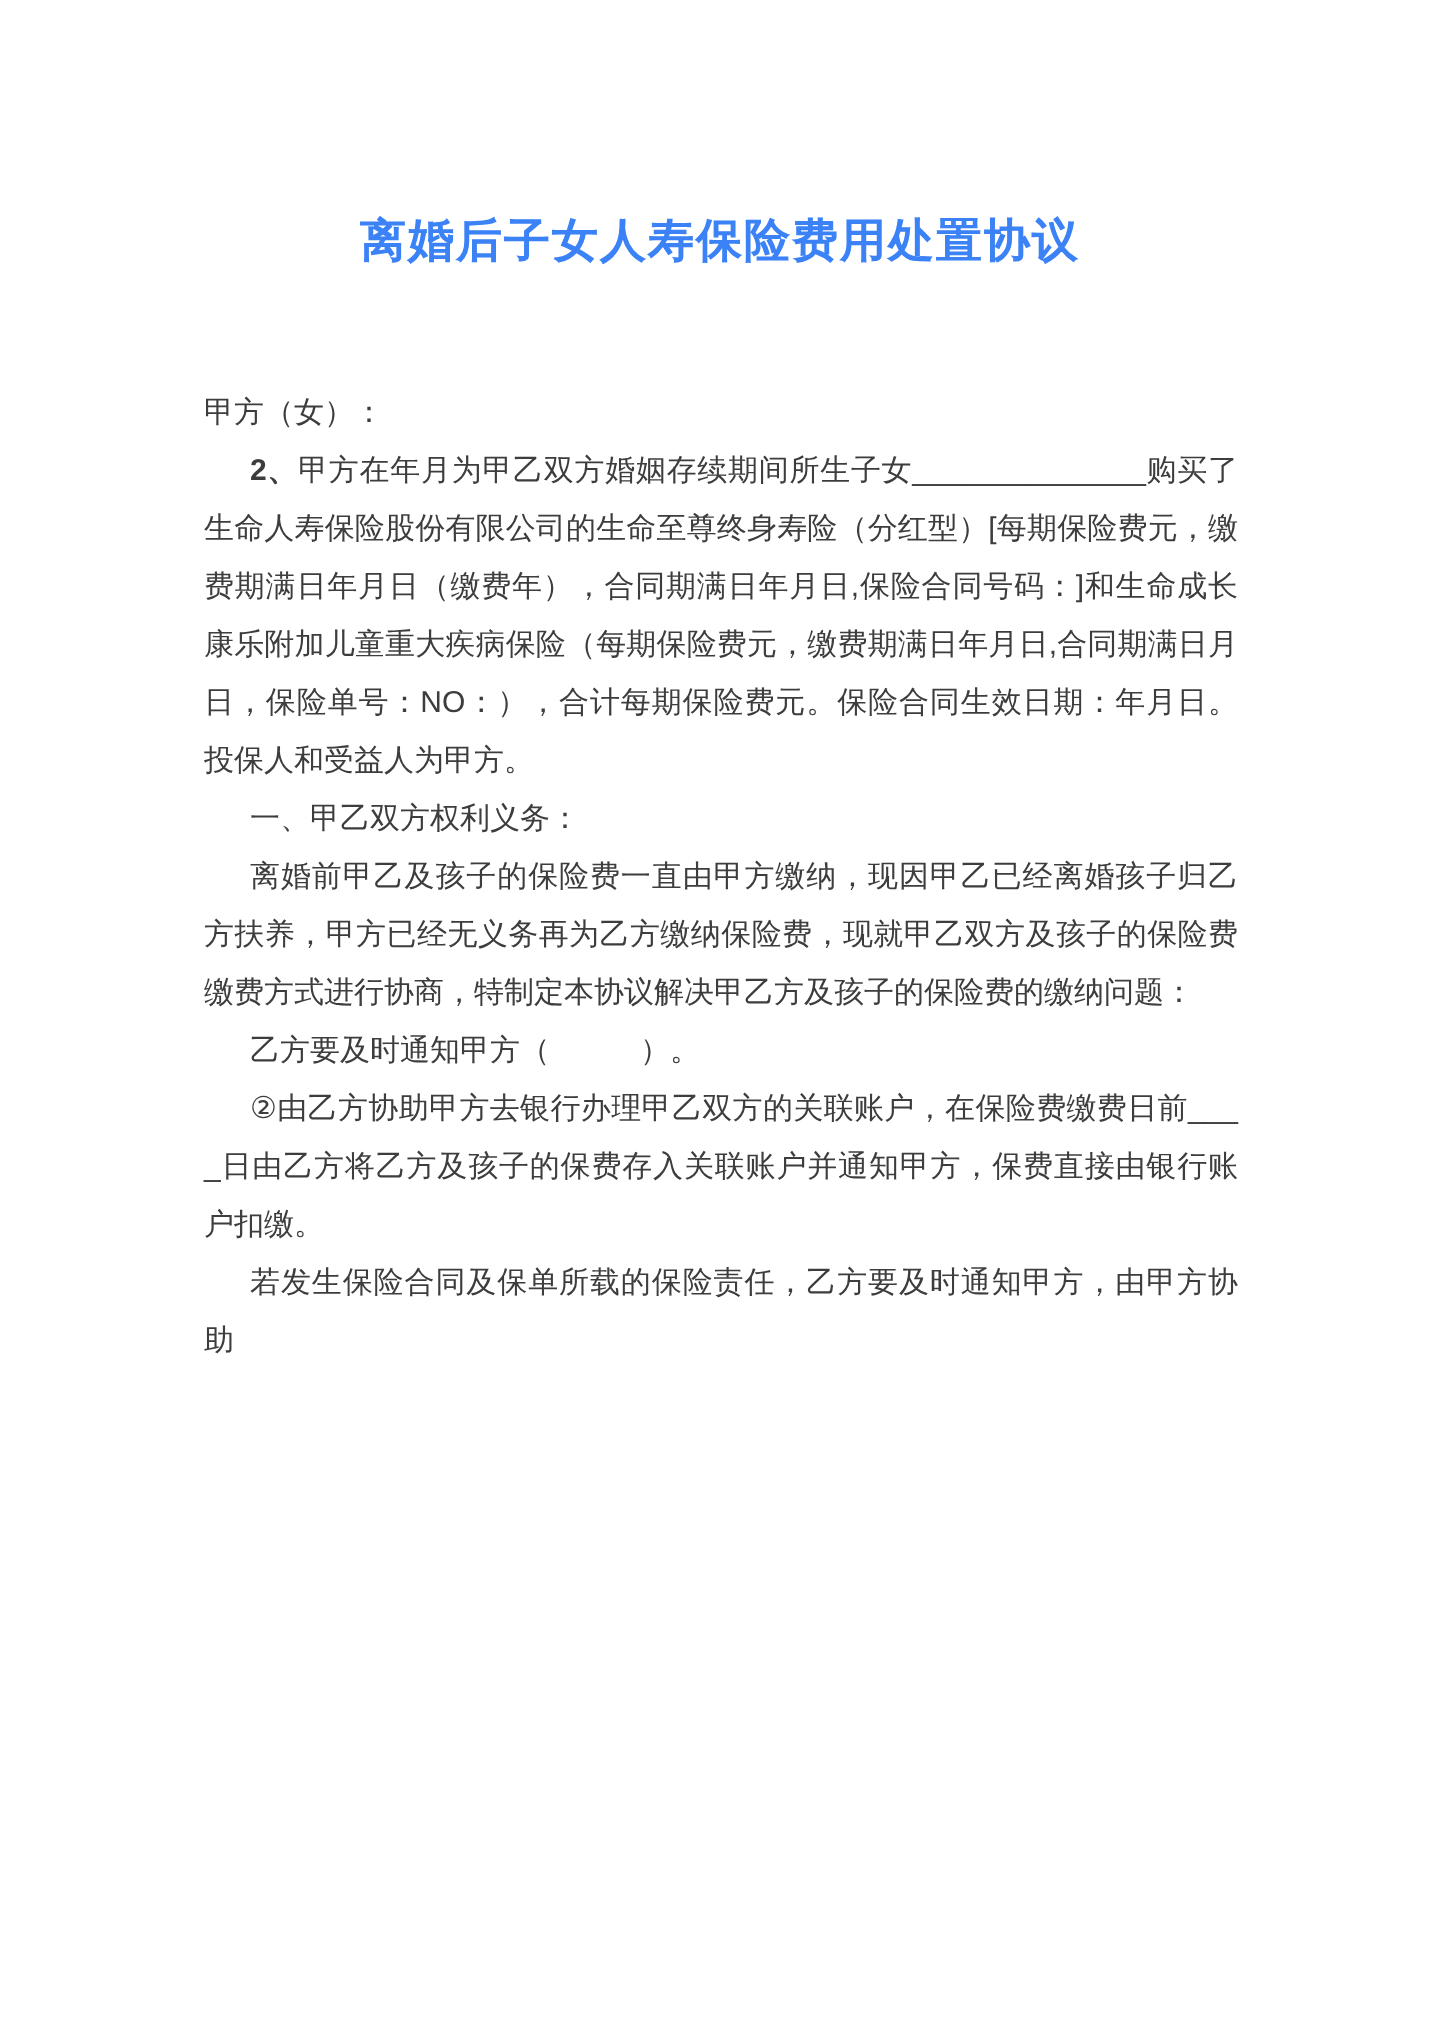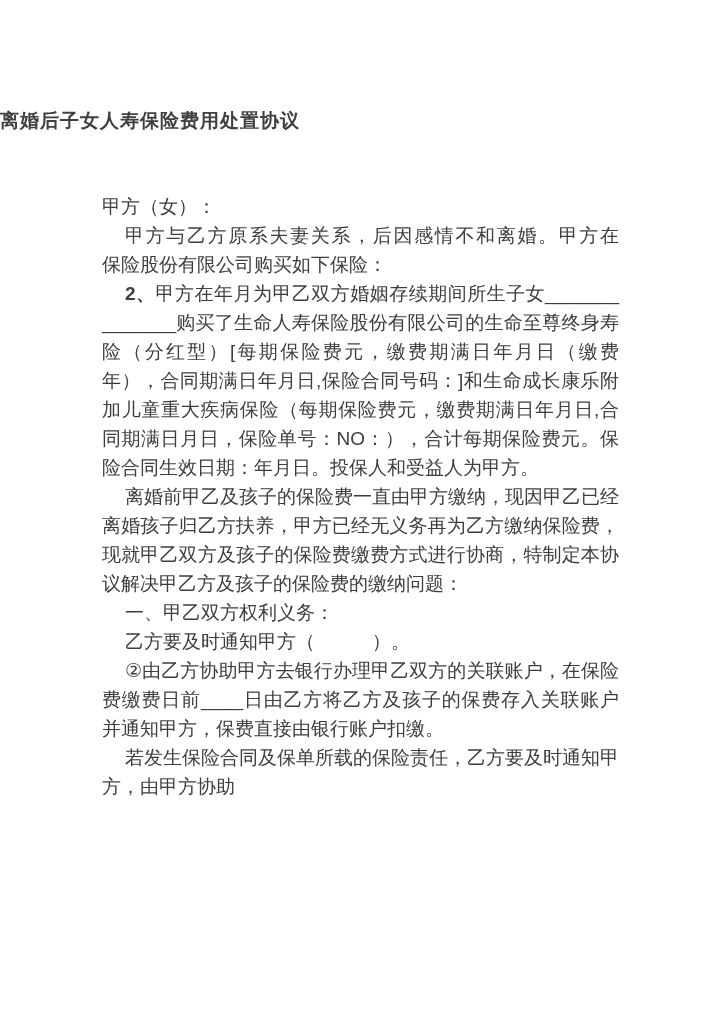--- a/index.html
+++ b/index.html
@@ -14,33 +14,34 @@
     background: #ffffff;
     overflow: hidden;
     font-family: "Liberation Sans", "DejaVu Sans", sans-serif;
   }
   .doc-title {
     position: absolute;
     top: 103px;
     left: 0;
     right: 0;
     margin: 0;
+    text-align: center;
     font-family: "Liberation Serif", "DejaVu Serif", serif;
-    font-size: 19px;
+    font-size: 23px;
     line-height: 36px;
     font-weight: bold;
-    color: #404040;
+    color: #3b82f6;
     letter-spacing: 1px;
   }
   .doc-body {
     position: absolute;
     top: 192px;
     left: 102px;
     width: 517px;
-    font-size: 19px;
+    font-size: 15px;
     line-height: 29px;
     color: #3d3d3d;
     text-align: justify;
   }
   .para {
     margin: 0;
     padding: 0;
     word-break: break-all;
   }
   .para.indent {
@@ -50,21 +51,20 @@
     font-weight: bold;
   }
 </style>
 </head>
 <body>
 
 <div class="page">
   <h1 class="doc-title">离婚后子女人寿保险费用处置协议</h1>
   <div class="doc-body">
       <p class="para"><span class="text-seg">甲方（女）：</span></p>
-      <p class="para indent"><span class="text-seg">甲方与乙方原系夫妻关系，后因感情不和离婚。甲方在　　保险股份有限公司购买如下保险：</span></p>
       <p class="para indent"><span class="bold-seg">2、</span><span class="text-seg">甲方在年月为甲乙双方婚姻存续期间所生子女______________购买了生命人寿保险股份有限公司的生命至尊终身寿险（分红型）[每期保险费元，缴费期满日年月日（缴费年），合同期满日年月日,保险合同号码：]和生命成长康乐附加儿童重大疾病保险（每期保险费元，缴费期满日年月日,合同期满日月日，保险单号：NO：），合计每期保险费元。保险合同生效日期：年月日。投保人和受益人为甲方。</span></p>
+      <p class="para indent"><span class="text-seg">一、甲乙双方权利义务：</span></p>
       <p class="para indent"><span class="text-seg">离婚前甲乙及孩子的保险费一直由甲方缴纳，现因甲乙已经离婚孩子归乙方扶养，甲方已经无义务再为乙方缴纳保险费，现就甲乙双方及孩子的保险费缴费方式进行协商，特制定本协议解决甲乙方及孩子的保险费的缴纳问题：</span></p>
-      <p class="para indent"><span class="text-seg">一、甲乙双方权利义务：</span></p>
       <p class="para indent"><span class="text-seg">乙方要及时通知甲方（　　　）。</span></p>
       <p class="para indent"><span class="text-seg">②由乙方协助甲方去银行办理甲乙双方的关联账户，在保险费缴费日前____日由乙方将乙方及孩子的保费存入关联账户并通知甲方，保费直接由银行账户扣缴。</span></p>
       <p class="para indent"><span class="text-seg">若发生保险合同及保单所载的保险责任，乙方要及时通知甲方，由甲方协助</span></p>
     </div>
 </div>
 
 </body></html>

